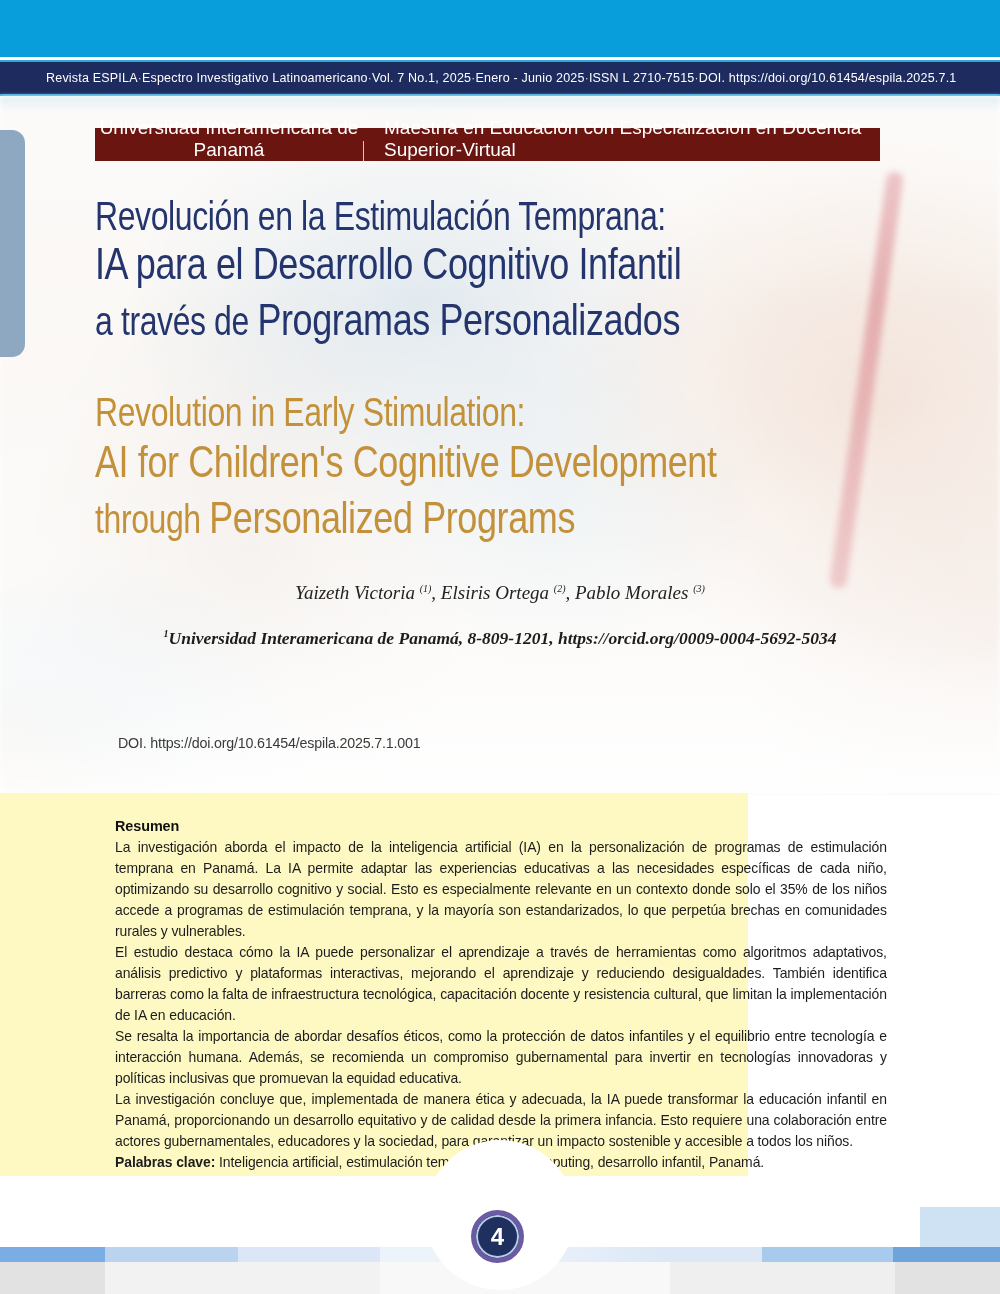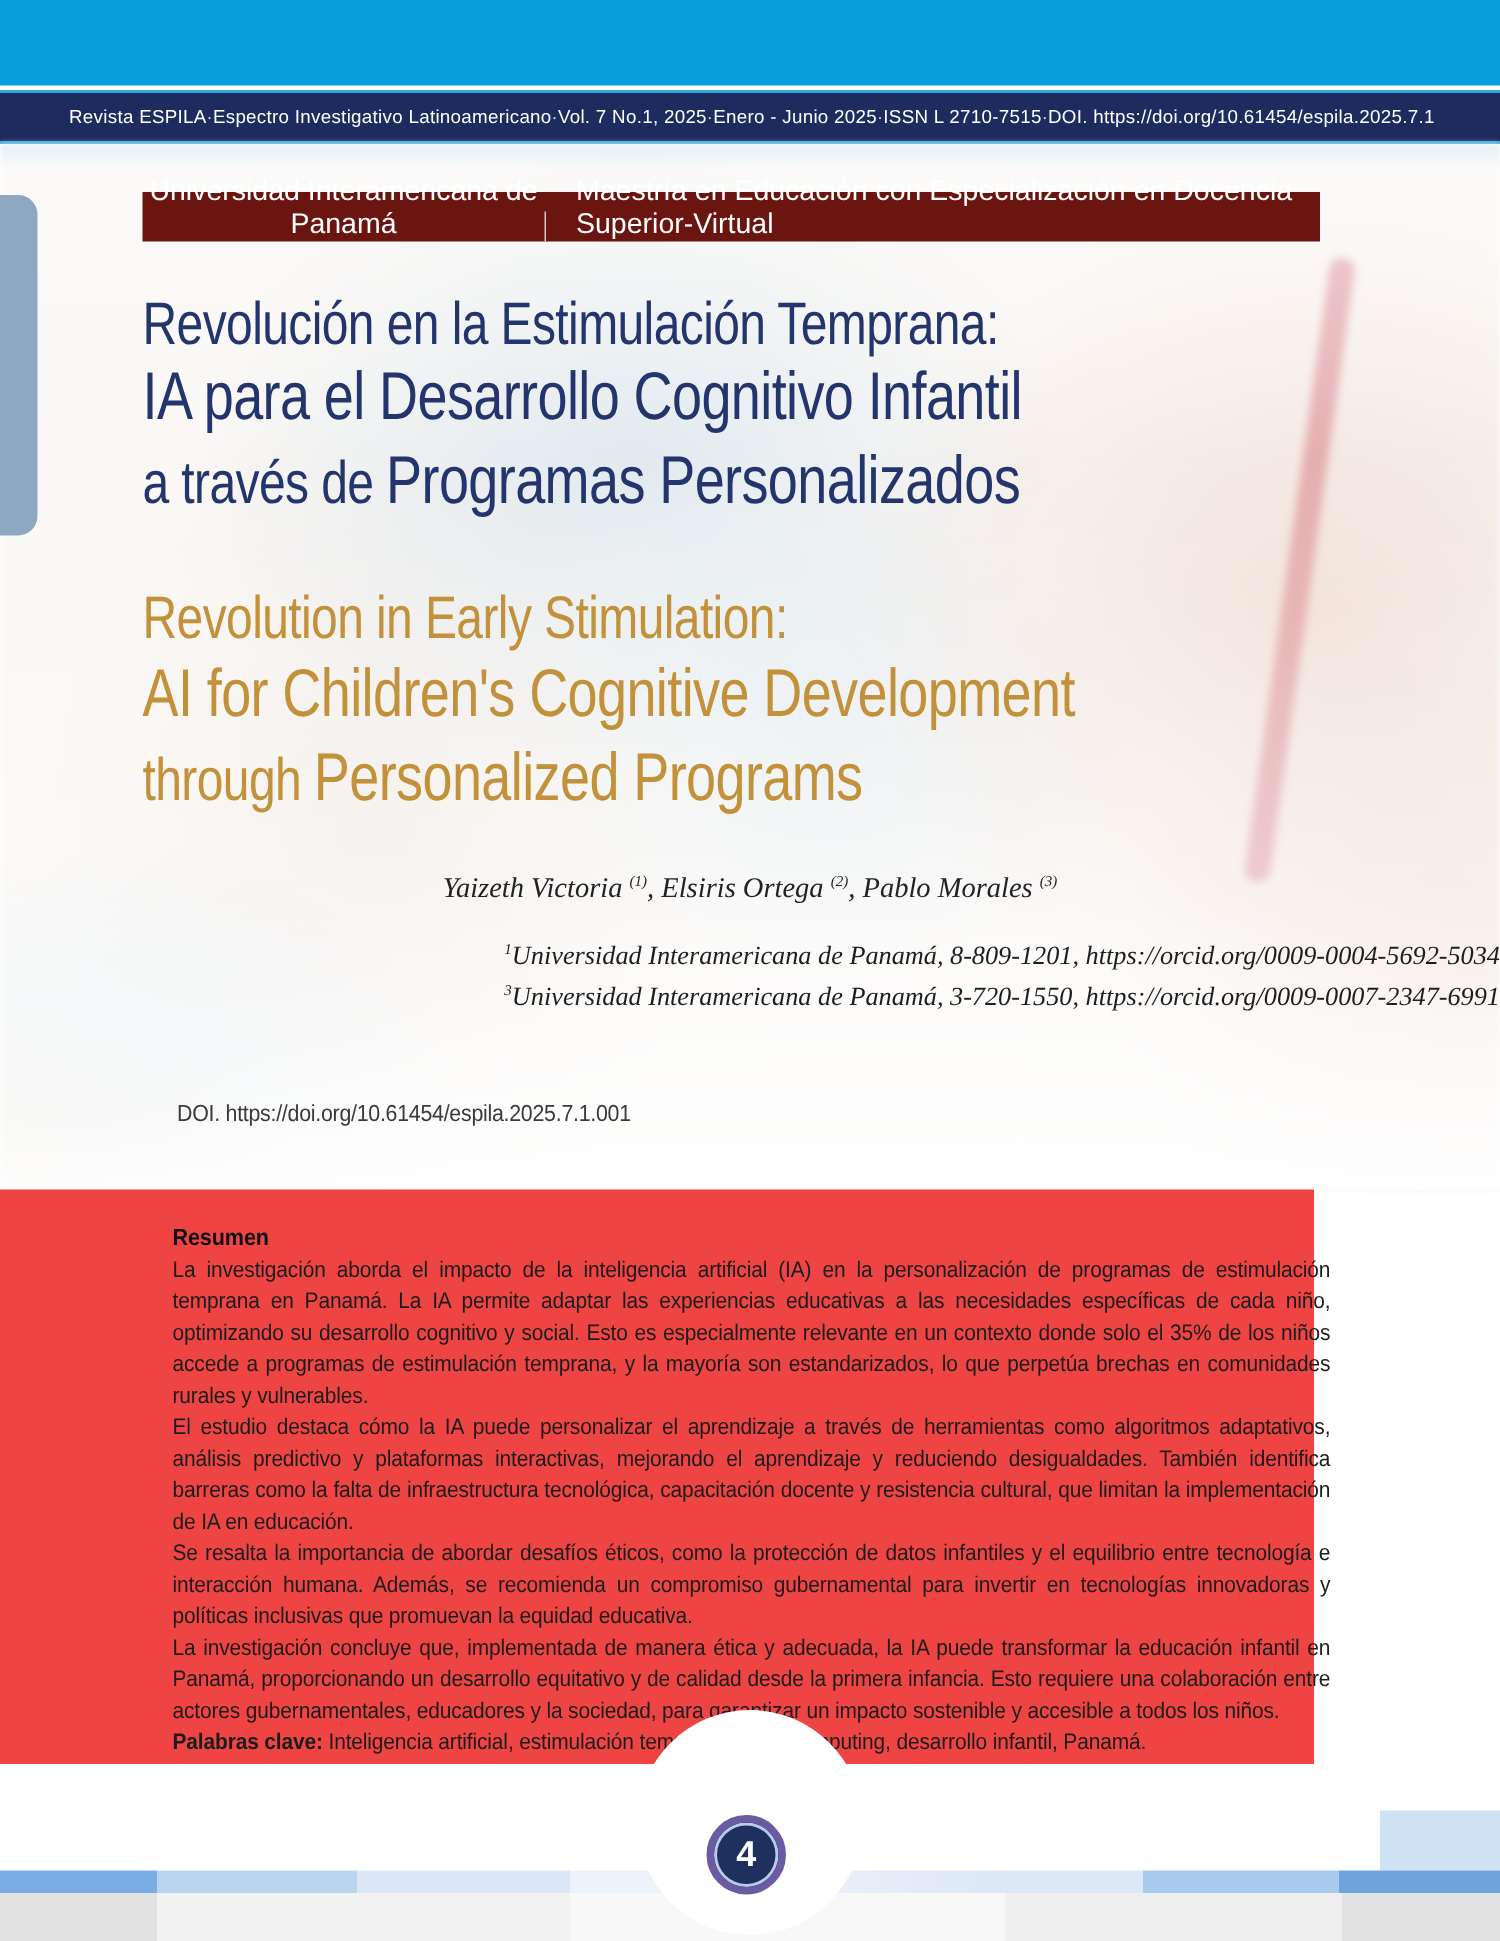--- a/index.html
+++ b/index.html
@@ -58,32 +58,32 @@
   .es3 .sm { font-size:40px; }
   .en1 { top:390px; font-size:40px; }
   .en2 { top:436px; font-size:45px; }
   .en3 { top:492px; font-size:45px; }
   .en3 .sm { font-size:40px; }
 
   
   .authors { position:absolute; left:0; top:582px; width:1000px; z-index:3; text-align:center;
     font-family:"Liberation Serif", serif; font-style:italic; font-size:19px; color:#222; }
   .authors sup { font-size:10px; }
-  .affils { position:absolute; left:0; top:622px; width:1000px; z-index:3; text-align:right;
+  .affils { position:absolute; left:0; top:622px; width:1000px; z-index:3; text-align:center;
     font-family:"Liberation Serif", serif; font-style:italic; font-size:17.5px;
-    line-height:24.5px; color:#1d1d1d; }
+    line-height:24.5px; color:#1d1d1d;font-weight:bold; }
   .affils sup { font-size:10px; }
 
   
   .doi-line { position:absolute; left:118px; top:734px; z-index:3; font-size:15.5px; color:#3a3a3a;
     white-space:nowrap; transform:scaleX(0.92); transform-origin:0 50%; letter-spacing:-0.2px; }
 
   
-  .abstract-box { position:absolute; left:0; top:793px; width:876px; height:383px; z-index:2;
-    background:#ef4444; }
+  .abstract-box { position:absolute; left:0; top:793px; width:748px; height:383px; z-index:2;
+    background:#fef9c3; }
   .abstract-inner { position:absolute; left:115px; top:22px; width:830px;
     transform:scaleX(0.93); transform-origin:0 0;
     font-size:15px; line-height:21px; color:#1c1c1c; letter-spacing:-0.1px; }
   .abstract-inner h3 { font-size:15.5px; font-weight:bold; margin:0; line-height:21px; color:#111; }
   .abstract-inner p { text-align:justify; margin:0; }
   .keywords { margin-top:21px; }
   .keywords b { font-weight:bold; }
 
   
   .strip-blue { position:absolute; left:0; top:1247px; width:1000px; height:15px; z-index:1;
@@ -151,21 +151,20 @@
   </div>
 
   <div class="authors">
     <span>Yaizeth Victoria </span><sup>(1)</sup><span>, </span>
     <span>Elsiris Ortega </span><sup>(2)</sup><span>, </span>
     <span>Pablo Morales </span><sup>(3)</sup>
   </div>
 
   <div class="affils">
     <div><sup>1</sup><span>Universidad Interamericana de Panamá,  8-809-1201,  https://orcid.org/0009-0004-5692-5034</span></div>
-    <div><sup>3</sup><span>Universidad Interamericana de Panamá,  3-720-1550,  https://orcid.org/0009-0007-2347-6991</span></div>
   </div>
 
   <div class="doi-line">DOI. https://doi.org/10.61454/espila.2025.7.1.001</div>
 
   <div class="abstract-box">
     <div class="abstract-inner">
       <h3>Resumen</h3>
       <p>La investigación aborda el impacto de la inteligencia artificial (IA) en la personalización de programas de estimulación temprana en Panamá.  La IA permite adaptar las experiencias educativas a las necesidades específicas de cada niño, optimizando su desarrollo cognitivo y social.  Esto es especialmente relevante en un contexto donde solo el 35% de los niños accede a programas de estimulación temprana, y la mayoría son estandarizados, lo que perpetúa brechas en comunidades rurales y vulnerables.</p>
       <p>El estudio destaca cómo la IA puede personalizar el aprendizaje a través de herramientas como algoritmos adaptativos, análisis predictivo y plataformas interactivas, mejorando el aprendizaje y reduciendo desigualdades.  También identifica barreras como la falta de infraestructura tecnológica, capacitación docente y resistencia cultural, que limitan la implementación de IA en educación.</p>
       <p>Se resalta la importancia de abordar desafíos éticos, como la protección de datos infantiles y el equilibrio entre tecnología e interacción humana.  Además, se recomienda un compromiso gubernamental para invertir en tecnologías innovadoras y políticas inclusivas que promuevan la equidad educativa.</p>

